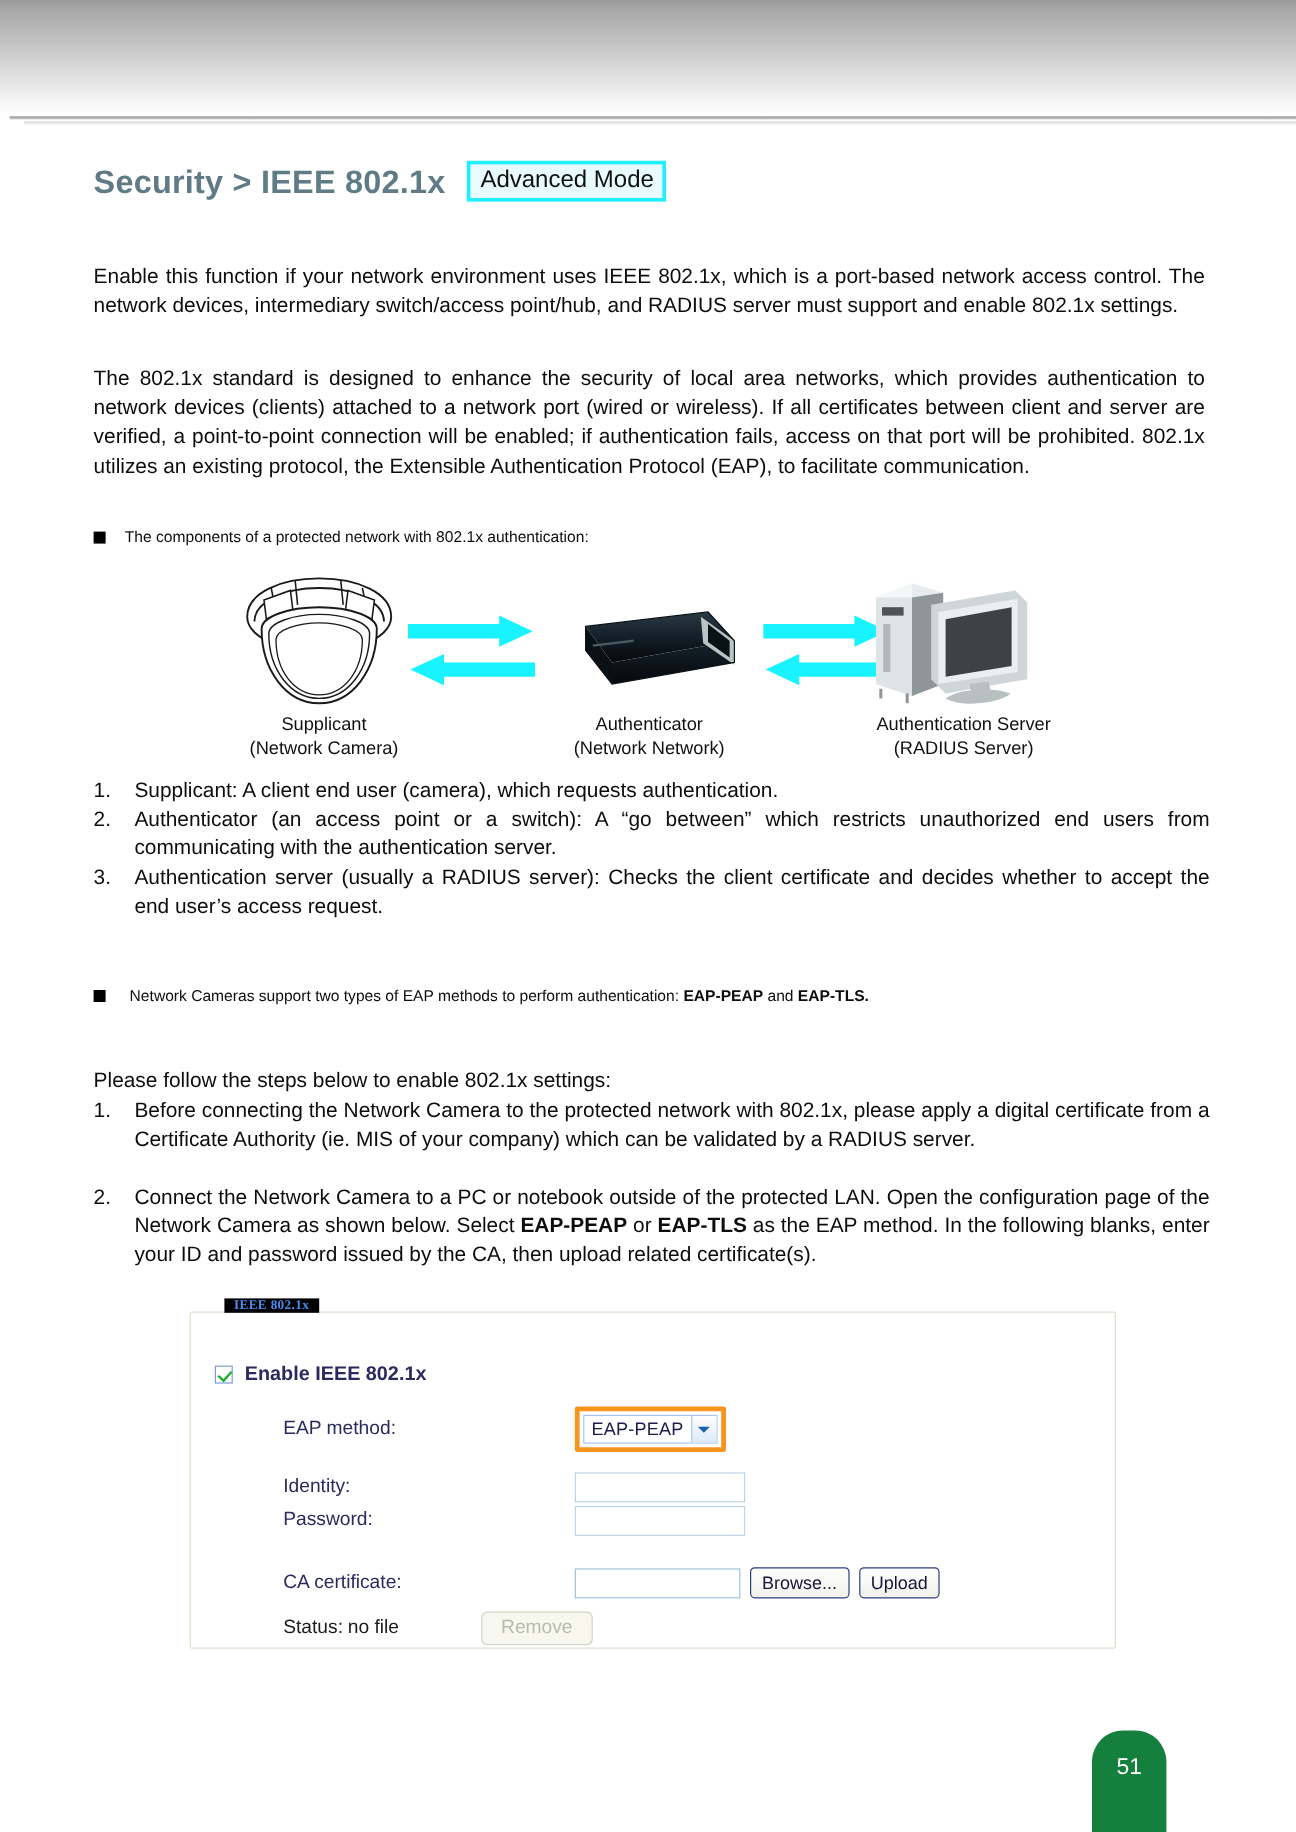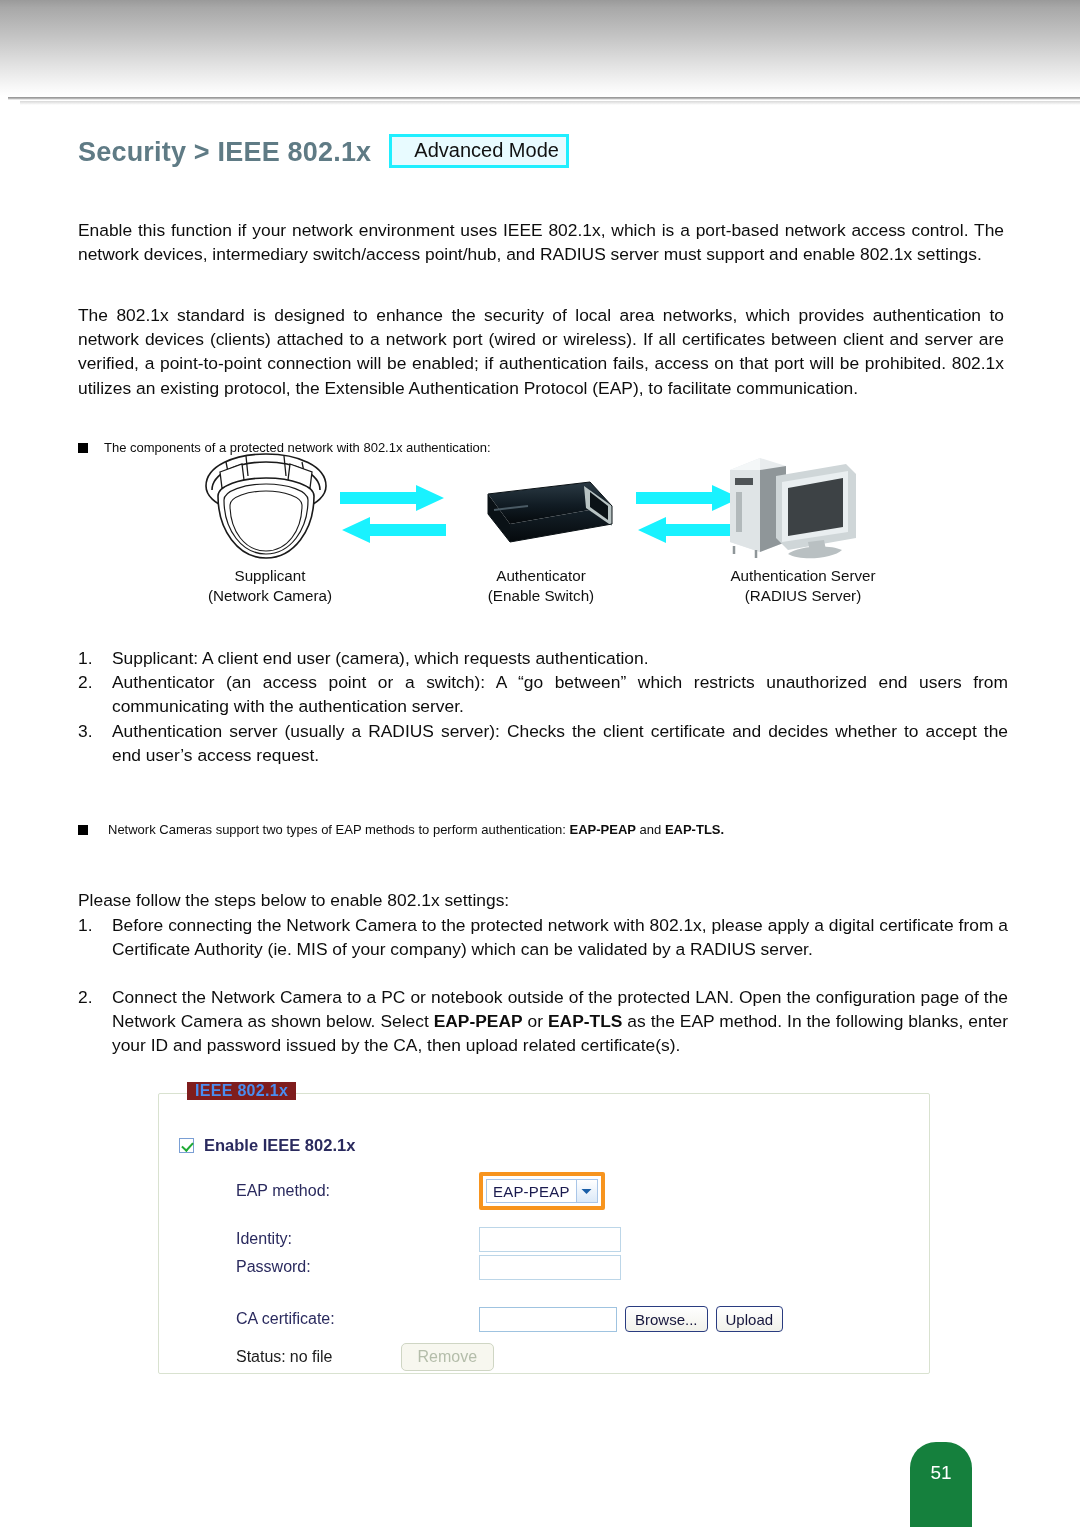--- a/index.html
+++ b/index.html
@@ -50,21 +50,21 @@
     font-size: 27px;
     font-weight: bold;
     color: #5f7b85;
     letter-spacing: 0.2px;
     white-space: nowrap;
   }
   .title-badge {
     margin-left: 18px;
     background: #e8fbff;
     border: 3px solid #20efff;
-    padding: 2px 7px 3px 22px;
+    padding: 2px 7px 3px 8px;
     font-size: 20px;
     color: #111;
     line-height: 1.15;
     white-space: nowrap;
   }
 
   
   .para {
     position: absolute;
     left: 78px;
@@ -115,21 +115,21 @@
     position: absolute;
     left: 0;
     top: 0;
     width: 26px;
     text-align: left;
   }
 
   
   .diagram {
     position: absolute;
-    left: 78px; top: 444px;
+    left: 78px; top: 472px;
     width: 926px;
     height: 160px;
   }
   .dev { position: absolute; }
 
   .arrows { position: absolute; }
   .arrow-svg { display: block; }
 
   .dlabels {
     position: absolute;
@@ -152,26 +152,27 @@
     width: 772px;
     height: 281px;
     border: 1px solid #d9e2d0;
     border-radius: 2px;
     background: #ffffff;
     box-sizing: border-box;
   }
   .panel-legend {
     position: absolute;
     left: 28px; top: -12px;
-    background: #7f1d1d;
+    background: #000000;
     padding: 0 8px;
-    font-size: 16px;
+    font-size: 11px;
     font-weight: bold;
     color: #4a8df0;
     letter-spacing: 0.3px;
+    font-family: Liberation Serif, serif;
   }
 
   .chk-row {
     position: absolute;
     left: 20px; top: 42px;
     display: flex;
     align-items: center;
   }
   .chkbox {
     width: 15px; height: 15px;
@@ -407,21 +408,21 @@
     </svg>
   </div>
 
   <div class="dlabels">
     <div class="dlabel" style="left:112px; width:160px;">
       <div>Supplicant</div>
       <div>(Network Camera)</div>
     </div>
     <div class="dlabel" style="left:383px; width:160px;">
       <div>Authenticator</div>
-      <div>(Enable Switch)</div>
+      <div>(Network Network)</div>
     </div>
     <div class="dlabel" style="left:625px; width:200px;">
       <div>Authentication Server</div>
       <div>(RADIUS Server)</div>
     </div>
   </div>
 </div>
 
 <div class="numlist" style="top:646px;">
   <div class="li noj">

